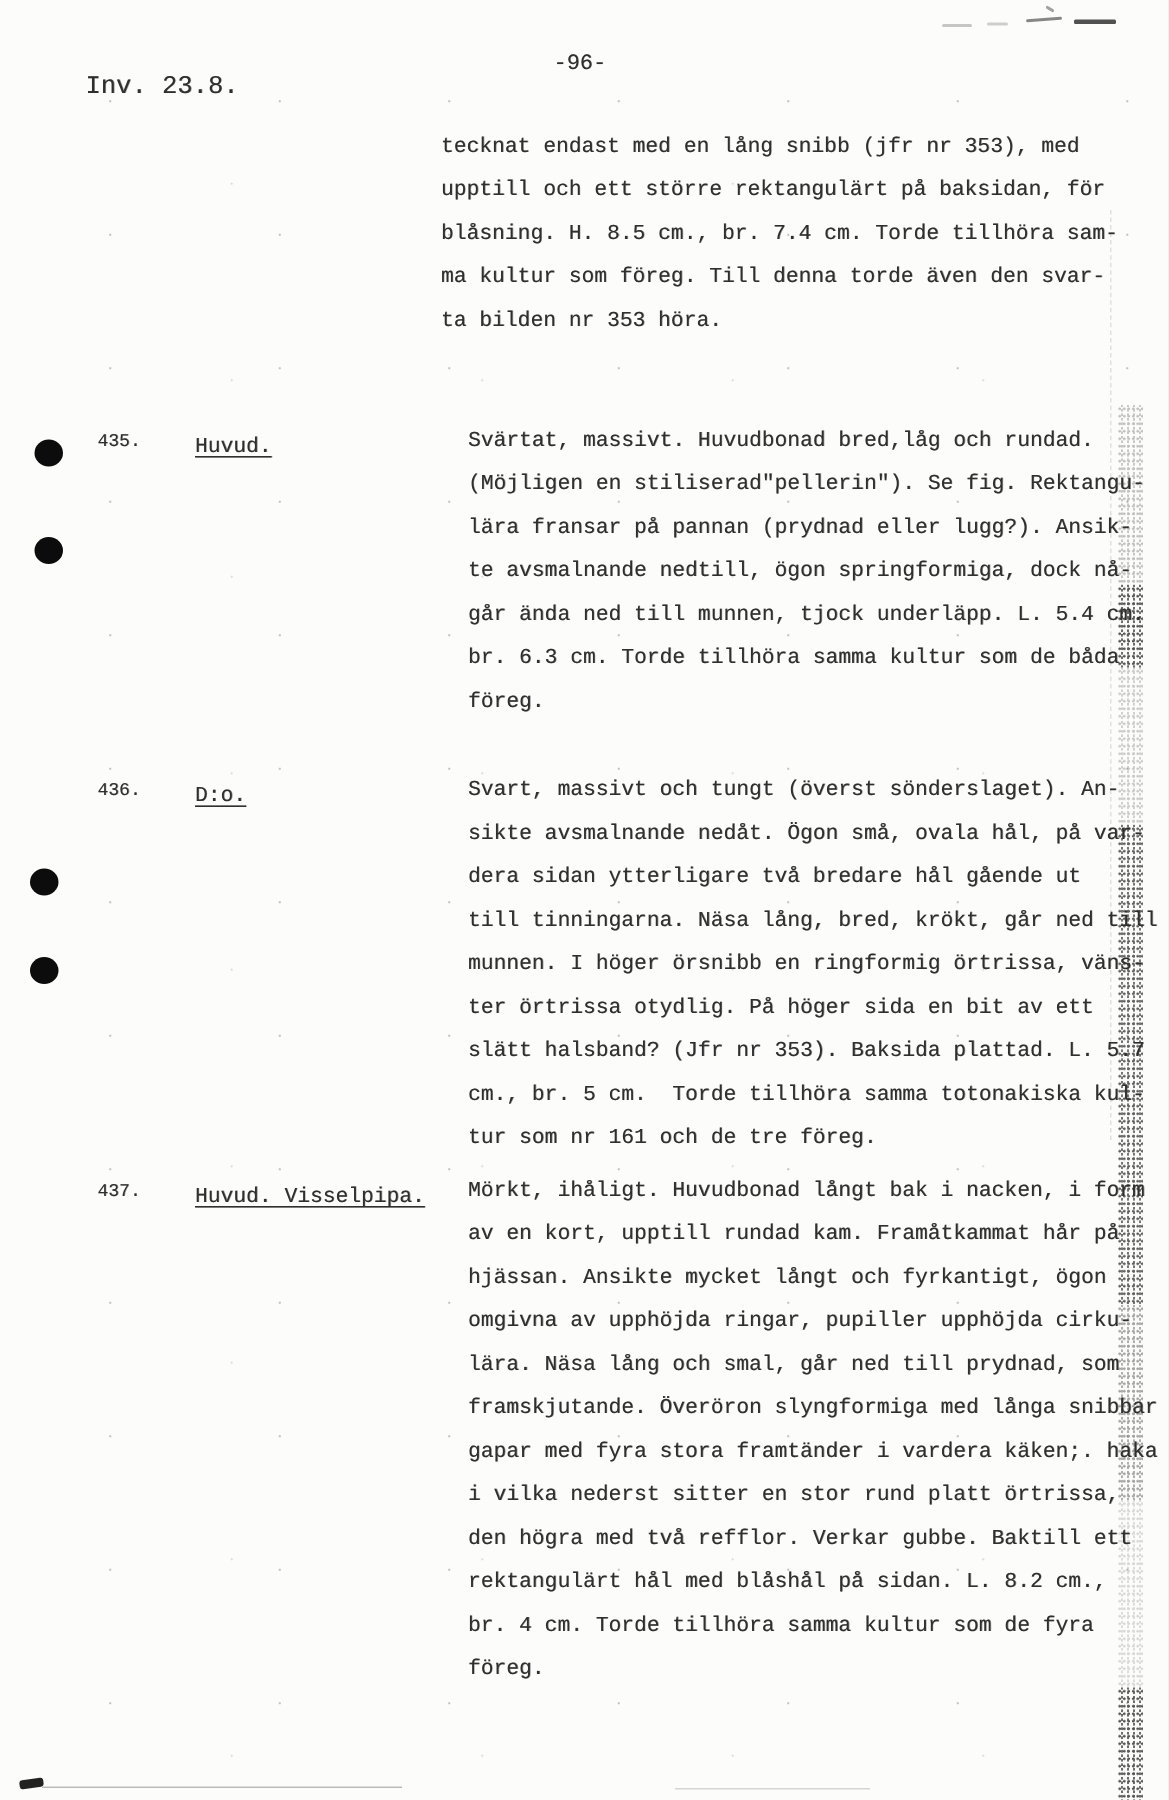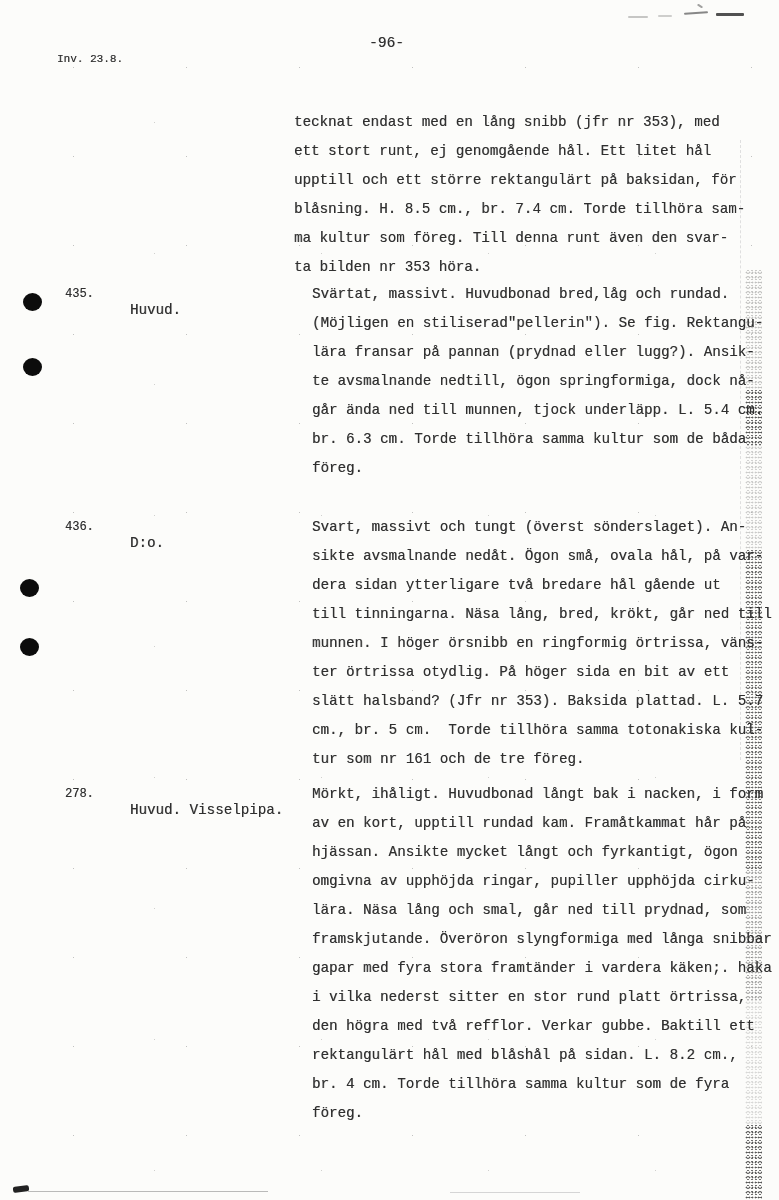--- a/index.html
+++ b/index.html
@@ -22,40 +22,41 @@
   }
   .tline{
     white-space:pre;
     font-size:14.2px;
     line-height:29px;
     height:29px;
     text-shadow:.4px 0 0 rgba(47,47,47,.5);
   }
   .inv-label{
     position:absolute;left:57px;top:48px;
-    font-size:11px;line-height:22px;
+    font-size:17px;line-height:22px;
     text-shadow:.4px 0 0 rgba(47,47,47,.5);
   }
   .page-number{
     position:absolute;left:369px;top:32px;
     font-size:14.6px;line-height:22px;
     text-shadow:.4px 0 0 rgba(47,47,47,.5);
   }
   .intro{
-    position:absolute;left:294px;top:108px;width:470px;font-family:Liberation Mono, monospace;
+    position:absolute;left:294px;top:84px;width:470px;font-family:Liberation Mono, monospace;
   }
   .entry{position:absolute;left:0;width:779px;}
   .enum{
     position:absolute;left:65px;top:0;
     font-size:12px;line-height:29px;
     text-shadow:.4px 0 0 rgba(47,47,47,.5);
   }
   .elabel{
-    position:absolute;left:130px;top:16px;
+    position:absolute;left:130px;top:4px;
     font-size:14.2px;line-height:29px;
+    text-decoration:underline;
     text-underline-offset:3px;
     text-shadow:.4px 0 0 rgba(47,47,47,.5);
   }
   .ebody{position:absolute;left:294px;top:0;width:470px;margin-left:18px;}
   .hole{
     position:absolute;width:19px;height:18px;border-radius:50%;
     background:#0c0c0c;
   }
   .band{
     position:absolute;left:745px;width:17px;
@@ -99,24 +100,23 @@
   <div class="band" style="top:270px;height:120px;opacity:.3;"></div>
   <div class="band" style="top:390px;height:55px;opacity:.85;"></div>
   <div class="band" style="top:445px;height:105px;opacity:.25;"></div>
   <div class="band" style="top:550px;height:320px;opacity:.8;"></div>
   <div class="band" style="top:870px;height:130px;opacity:.45;"></div>
   <div class="band" style="top:1000px;height:125px;opacity:.18;"></div>
   <div class="band" style="top:1125px;height:75px;opacity:.85;"></div>
 
   <div class="intro">
       <div class="tline">tecknat endast med en lång snibb (jfr nr 353), med</div>
-      <div class="tline">ett stort runt, ej genomgående hål. Ett litet hål</div>
       <div class="tline">upptill och ett större rektangulärt på baksidan, för</div>
       <div class="tline">blåsning. H. 8.5 cm., br. 7.4 cm. Torde tillhöra sam-</div>
-      <div class="tline">ma kultur som föreg. Till denna runt även den svar-</div>
+      <div class="tline">ma kultur som föreg. Till denna torde även den svar-</div>
       <div class="tline">ta bilden nr 353 höra.</div>
     </div>
 
   <div>
       <div class="entry" style="top: 280px;">
         <div class="enum">435.</div>
         <div class="elabel">Huvud.</div>
         <div class="ebody">
           <div class="tline">Svärtat, massivt. Huvudbonad bred,låg och rundad.</div>
           <div class="tline">(Möjligen en stiliserad"pellerin"). Se fig. Rektangu-</div>
@@ -136,21 +136,21 @@
           <div class="tline">dera sidan ytterligare två bredare hål gående ut</div>
           <div class="tline">till tinningarna. Näsa lång, bred, krökt, går ned till</div>
           <div class="tline">munnen. I höger örsnibb en ringformig örtrissa, väns-</div>
           <div class="tline">ter örtrissa otydlig. På höger sida en bit av ett</div>
           <div class="tline">slätt halsband? (Jfr nr 353). Baksida plattad. L. 5.7</div>
           <div class="tline">cm., br. 5 cm.  Torde tillhöra samma totonakiska kul-</div>
           <div class="tline">tur som nr 161 och de tre föreg.</div>
         </div>
       </div>
       <div class="entry" style="top: 780px;">
-        <div class="enum">278.</div>
+        <div class="enum">437.</div>
         <div class="elabel">Huvud. Visselpipa.</div>
         <div class="ebody">
           <div class="tline">Mörkt, ihåligt. Huvudbonad långt bak i nacken, i form</div>
           <div class="tline">av en kort, upptill rundad kam. Framåtkammat hår på</div>
           <div class="tline">hjässan. Ansikte mycket långt och fyrkantigt, ögon</div>
           <div class="tline">omgivna av upphöjda ringar, pupiller upphöjda cirku-</div>
           <div class="tline">lära. Näsa lång och smal, går ned till prydnad, som</div>
           <div class="tline">framskjutande. Överöron slyngformiga med långa snibbar</div>
           <div class="tline">gapar med fyra stora framtänder i vardera käken;. haka</div>
           <div class="tline">i vilka nederst sitter en stor rund platt örtrissa,</div>

